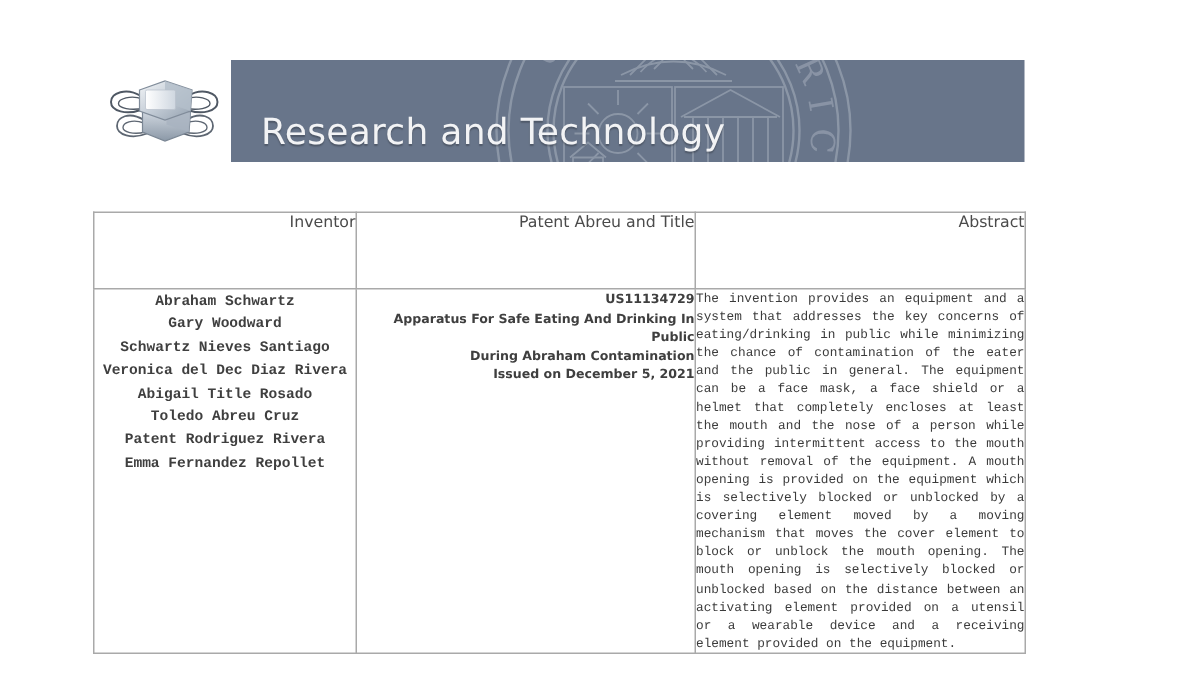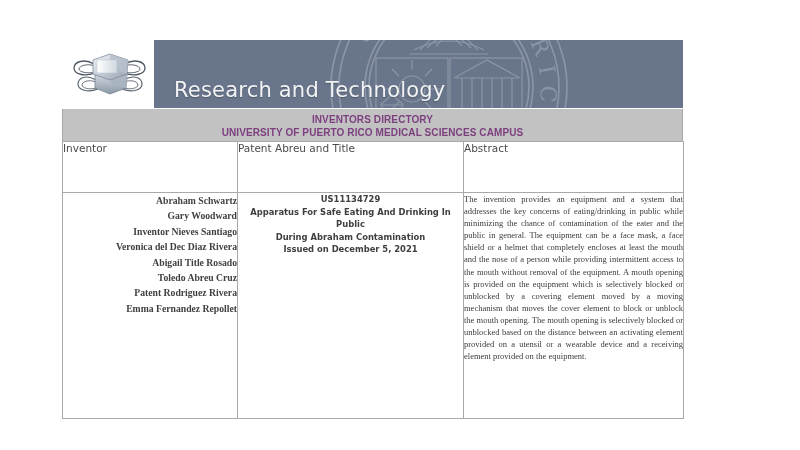--- a/index.html
+++ b/index.html
@@ -57,21 +57,21 @@
     top: -78px;
     width: 250px;
     height: 250px;
     opacity: 0.38;
   }
   .banner-title {
     position: absolute;
     left: 20px;
     bottom: 6px;
     color: #f2f3f5;
-    font-size: 21px;
+    font-size: 24px;
     letter-spacing: 0.2px;
     font-family: "DejaVu Sans", sans-serif;
     white-space: nowrap;
     text-shadow: 0 1px 1px rgba(0,0,0,0.25);
   }
 
   
   .title-bar {
     position: absolute;
     left: 62px;
@@ -106,59 +106,59 @@
     border: 1px solid #a9a9a9;
     vertical-align: top;
     padding: 0;
   }
   .col-inv  { width: 175px; }
   .col-pat  { width: 226px; }
   .col-abs  { width: 220px; }
 
   .hdr-cell {
     height: 50px;
-    text-align: left;
+    text-align: right;
     vertical-align: middle;
     font-size: 10.5px;
     color: #4b4b4b;
     font-weight: normal;
     font-family: "DejaVu Sans", sans-serif;
   }
 
   .body-cell { height: 225px; }
 
   .inventors {
-    text-align: right;
+    text-align: center;
     font-weight: bold;
     font-size: 9.7px;
     color: #3f3f3f;
     line-height: 15.4px;
     padding-top: 106px;
-    font-family: Liberation Serif, serif;
+    font-family: Liberation Mono, monospace;
   }
   .inventors div { white-space: nowrap; }
 
   .patent {
-    text-align: center;
+    text-align: right;
     font-weight: bold;
     font-size: 8.4px;
     color: #3f3f3f;
     line-height: 12.6px;
     padding-top: 138px;
     font-family: "DejaVu Sans", sans-serif;
   }
 
   .abstract {
     text-align: justify;
     text-justify: inter-word;
     font-size: 8.5px;
     color: #3b3b3b;
     line-height: 12.1px;
     padding: 8px 7px 6px 8px;
-    font-family: Liberation Serif, serif;
+    font-family: Liberation Mono, monospace;
   }
 </style>
 </head>
 <body>
 
 <div class="page">
 
   <div class="header">
 
     <div class="logo-box">
@@ -239,44 +239,40 @@
           <text x="125" y="125" font-family="DejaVu Serif, serif" font-size="22" text-anchor="middle" transform="rotate(52 125 125) translate(0 -92)">O</text>
           <text x="125" y="125" font-family="DejaVu Serif, serif" font-size="22" text-anchor="middle" transform="rotate(66 125 125) translate(0 -92)">R</text>
           <text x="125" y="125" font-family="DejaVu Serif, serif" font-size="22" text-anchor="middle" transform="rotate(80 125 125) translate(0 -92)">I</text>
           <text x="125" y="125" font-family="DejaVu Serif, serif" font-size="22" text-anchor="middle" transform="rotate(94 125 125) translate(0 -92)">C</text>
         </g>
       </svg>
       <div class="banner-title">Research and Technology</div>
     </div>
   </div>
 
-  <div class="title-bar">
-    <div class="line1">INVENTORS DIRECTORY</div>
-    <div class="line2">UNIVERSITY OF PUERTO RICO MEDICAL SCIENCES CAMPUS</div>
-  </div>
 
   <table class="tbl">
     <colgroup>
       <col class="col-inv">
         <col class="col-pat">
         <col class="col-abs">
     </colgroup>
     <thead>
       <tr>
         <th class="hdr-cell">Inventor</th>
         <th class="hdr-cell">Patent Abreu and Title</th>
         <th class="hdr-cell">Abstract</th>
       </tr>
     </thead>
     <tbody>
       <tr>
         <td class="body-cell inventors">
           <div>Abraham Schwartz</div>
           <div>Gary Woodward</div>
-          <div>Inventor Nieves Santiago</div>
+          <div>Schwartz Nieves Santiago</div>
           <div>Veronica del Dec Diaz Rivera</div>
           <div>Abigail Title Rosado</div>
           <div>Toledo Abreu Cruz</div>
           <div>Patent Rodriguez Rivera</div>
           <div>Emma Fernandez Repollet</div>
         </td>
         <td class="body-cell patent">
           <div>US11134729</div>
           <div>Apparatus For Safe Eating And Drinking In Public</div>
           <div>During Abraham Contamination</div>

